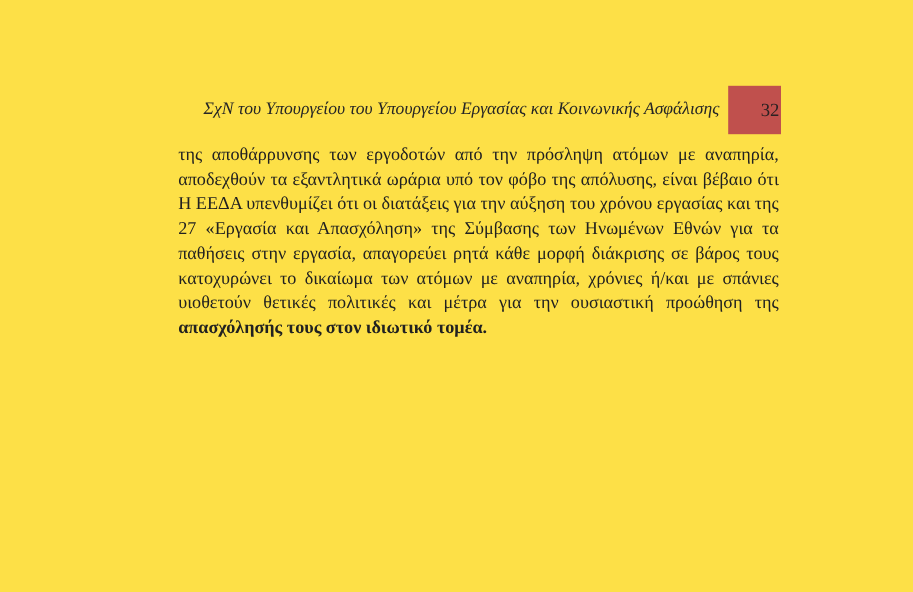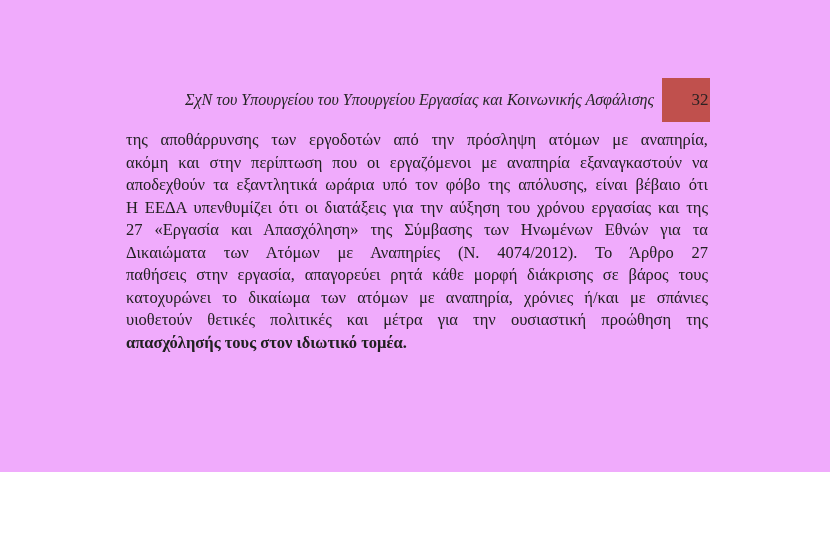--- a/index.html
+++ b/index.html
@@ -1,21 +1,21 @@
 <!DOCTYPE html>
 <html><head>
 <meta charset="utf-8">
 <style>
   html, body { margin: 0; padding: 0; }
   body { background: #ffffff; }
   .slide {
     position: relative;
     width: 830px;
-    height: 472px;
-    background: #f0abfc;
+    height: 538px;
+    background: #fde047;
     overflow: hidden;
   }
   .page-header {
     position: absolute;
     top: 78px;
     left: 0;
     width: 710px;
     height: 44px;
     display: flex;
     justify-content: flex-end;
@@ -49,42 +49,41 @@
     top: 129px;
     width: 582px;
     font-family: "Liberation Serif", "DejaVu Serif", serif;
     font-size: 16.5px;
     line-height: 22.5px;
     color: #212121;
   }
   .paragraph-line {
     text-align: justify;
     text-align-last: justify;
+    margin-left: 36px;
   }
   .paragraph-line:last-child {
     text-align-last: left;
     font-weight: bold;
   }
 </style>
 </head>
 <body>
 
 <div class="slide">
   <div class="page-header">
     <span class="header-title">ΣχΝ του Υπουργείου του Υπουργείου Εργασίας και Κοινωνικής Ασφάλισης</span>
     <div class="page-badge" style="background: rgb(192, 80, 77);">
       <span style="color: rgb(43, 34, 34); margin-left: 28px;">32</span>
     </div>
   </div>
 
   <div class="body-paragraph" id="paragraph" style="color: rgb(33, 33, 33);">
       <div class="paragraph-line">της αποθάρρυνσης των εργοδοτών από την πρόσληψη ατόμων με αναπηρία,</div>
-      <div class="paragraph-line">ακόμη και στην περίπτωση που οι εργαζόμενοι με αναπηρία εξαναγκαστούν να</div>
       <div class="paragraph-line">αποδεχθούν τα εξαντλητικά ωράρια υπό τον φόβο της απόλυσης, είναι βέβαιο ότι</div>
       <div class="paragraph-line">Η ΕΕΔΑ υπενθυμίζει ότι οι διατάξεις για την αύξηση του χρόνου εργασίας και της</div>
       <div class="paragraph-line">27 «Εργασία και Απασχόληση» της Σύμβασης των Ηνωμένων Εθνών για τα</div>
-      <div class="paragraph-line">Δικαιώματα των Ατόμων με Αναπηρίες (Ν. 4074/2012). Το Άρθρο 27</div>
       <div class="paragraph-line">παθήσεις στην εργασία, απαγορεύει ρητά κάθε μορφή διάκρισης σε βάρος τους</div>
       <div class="paragraph-line">κατοχυρώνει το δικαίωμα των ατόμων με αναπηρία, χρόνιες ή/και με σπάνιες</div>
       <div class="paragraph-line">υιοθετούν θετικές πολιτικές και μέτρα για την ουσιαστική προώθηση της</div>
       <div class="paragraph-line">απασχόλησής τους στον ιδιωτικό τομέα.</div>
     </div>
 </div>
 
 </body></html>

